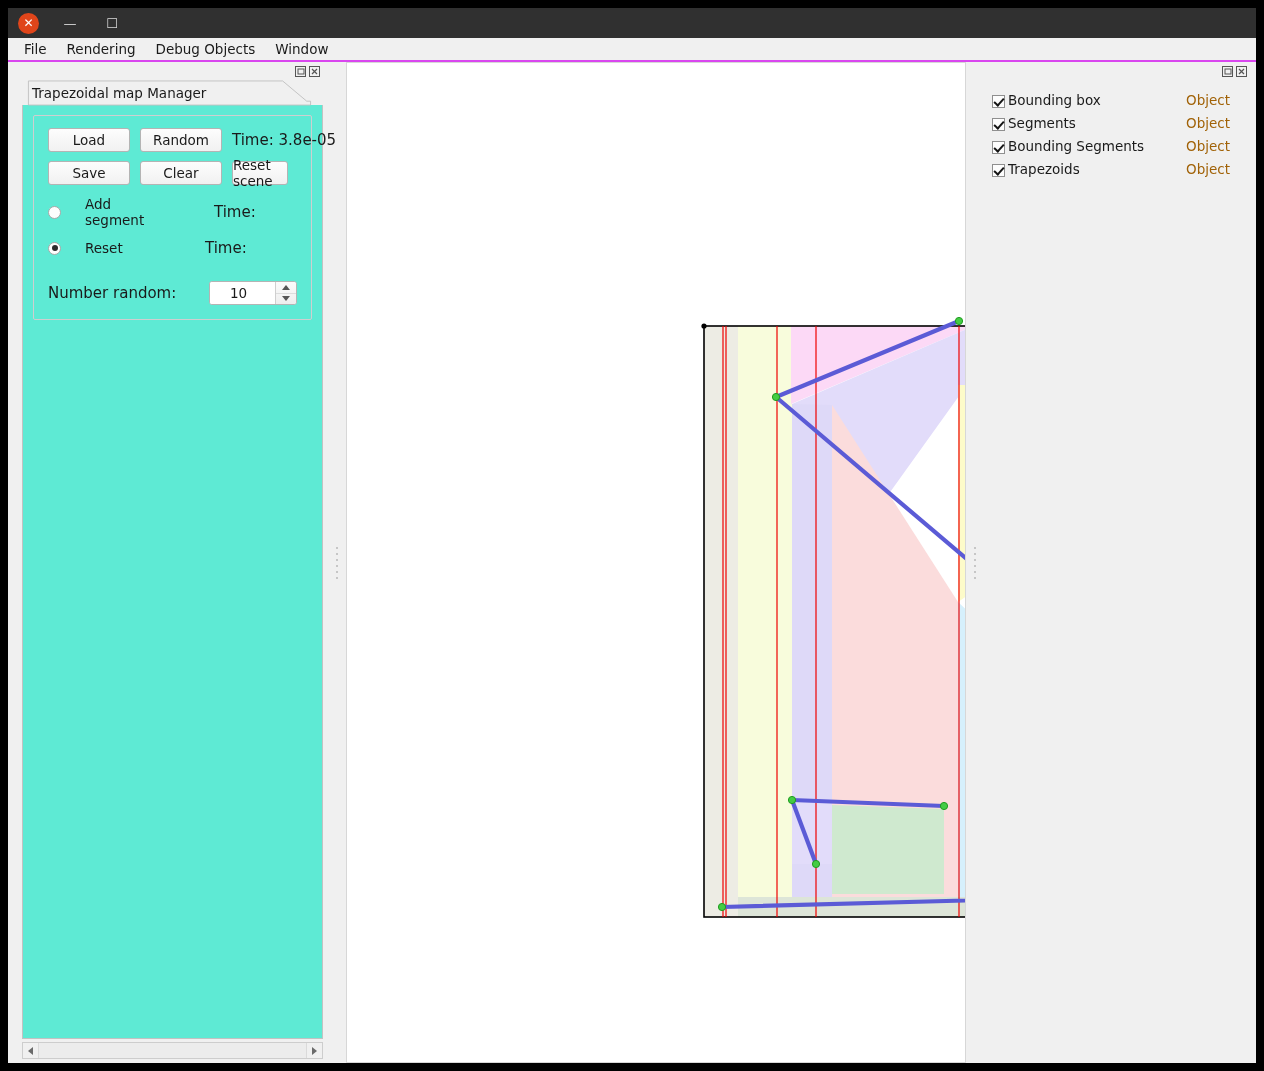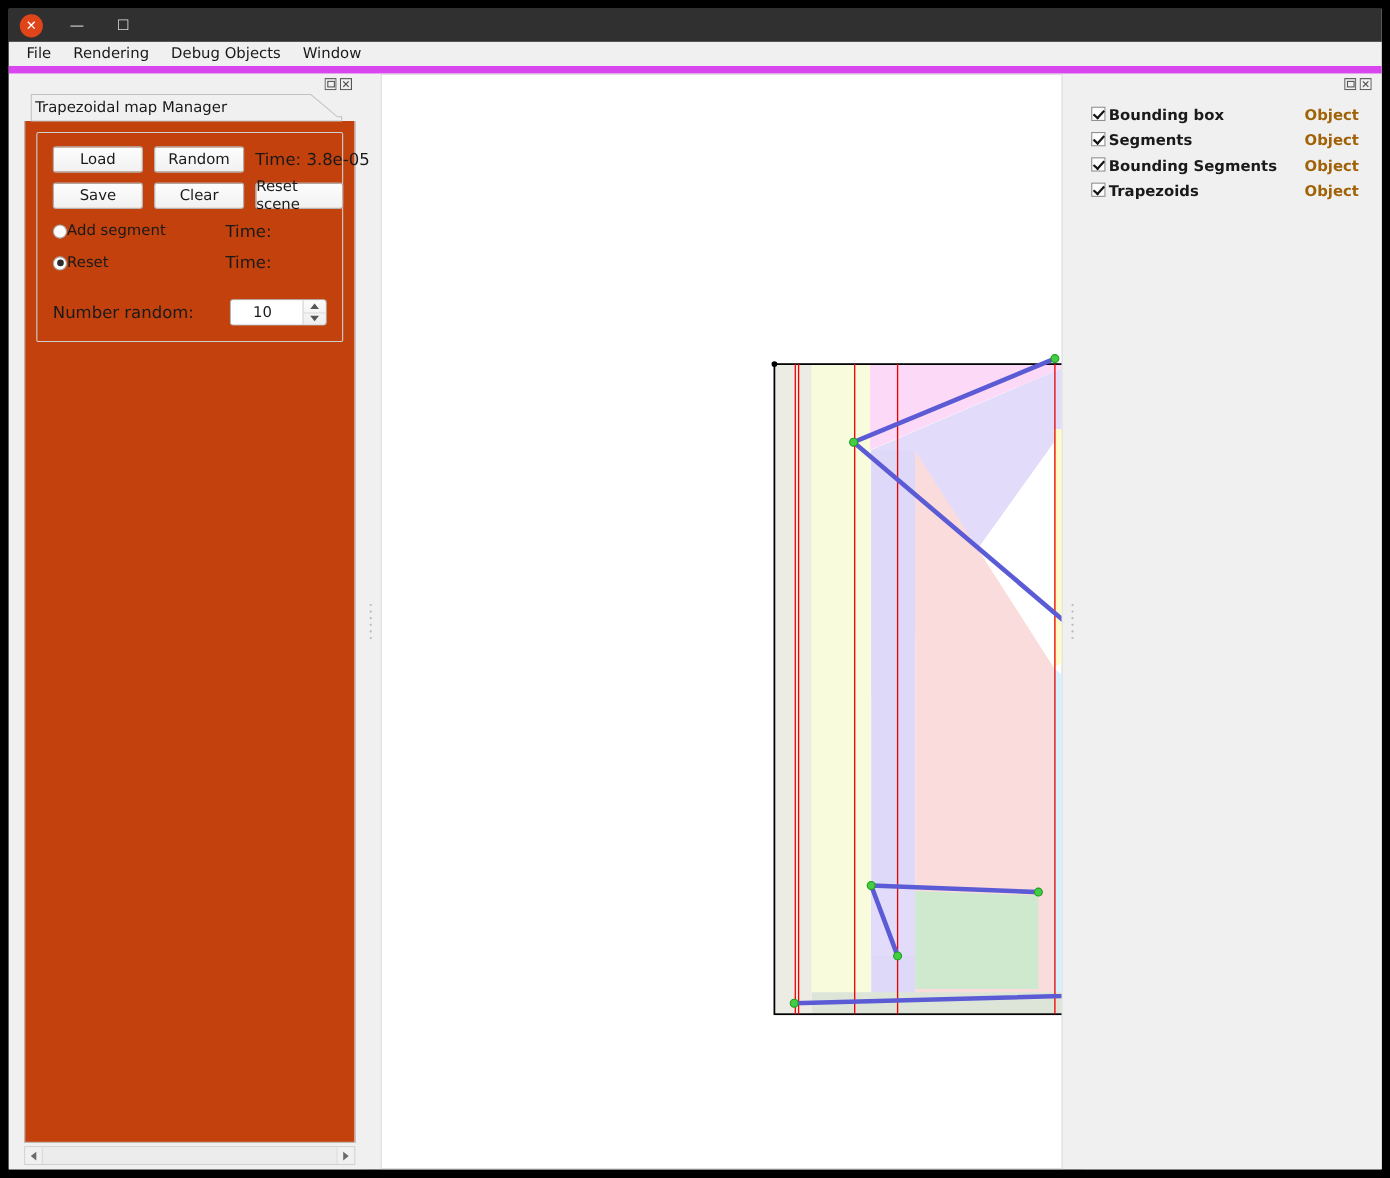--- a/index.html
+++ b/index.html
@@ -25,59 +25,59 @@
       color:#d9d9d9;font-size:13px;line-height:1;cursor:pointer;}
   .wb.close{background:#e0451a;border-radius:50%;width:21px;height:21px;color:#fff;font-size:12px;font-weight:bold;}
   .wtitle{
     position:absolute;left:0;right:0;text-align:center;
     font-weight:bold;font-size:13.5px;color:#ffffff;letter-spacing:.2px;
     pointer-events:none;
   }
   
   .menubar{
     height:22px;flex:0 0 22px;background:#f0f0f0;display:flex;align-items:center;
-    padding-left:7px;gap:2px;border-bottom:7px solid #d946ef;
+    padding-left:7px;gap:2px;border-bottom:2px solid #d946ef;
   }
   .menuitem{padding:2px 9px;font-size:13.5px;color:#1a1a1a;cursor:default;border-radius:2px;}
   
   .body{flex:1;display:flex;background:#f0f0f0;position:relative;overflow:hidden;}
   
   .leftdock{
     width:320px;flex:0 0 320px;display:flex;flex-direction:column;
     background:#f0f0f0;padding:0 5px 0 14px;box-sizing:border-box;
   }
   .dockhdr{height:18px;display:flex;justify-content:flex-end;align-items:center;gap:3px;padding-right:3px;}
   .dockbtn{width:11px;height:11px;position:relative;cursor:pointer;}
   .dockbtn svg{display:block;}
   .tabstrip{position:relative;height:26px;}
   .tabshape{
     position:absolute;left:0;top:0;width:295px;height:26px;
   }
   .tablabel{
     position:absolute;left:10px;top:5px;font-size:13.5px;color:#1a1a1a;white-space:nowrap;
   }
   .tabpanel{
-    flex:1;border:1px solid #c2c2c2;border-top:none;background:#c2410c;
+    flex:1;border:1px solid #c2c2c2;border-top:none;background:#5eead4;
     margin:0;box-sizing:border-box;padding:10px;display:flex;flex-direction:column;
     margin-top:-1px;
   }
   .groupbox{
     border:1px solid #cfcfcf;border-radius:2px;padding:12px 14px 14px 14px;
     display:flex;flex-direction:column;gap:9px;
   }
   .row{display:flex;align-items:center;gap:10px;}
   .btn{
     flex:0 0 auto;width:82px;height:24px;border:1px solid #b4b4b4;border-radius:3px;
     background:linear-gradient(#fdfdfd,#f1f1f1);
     font-family:inherit;font-size:13.5px;color:#1a1a1a;cursor:pointer;
     display:flex;align-items:center;justify-content:center;box-sizing:border-box;
   }
-  .btn.wide{width:80px;}
+  .btn.wide{width:56px;}
   .timelabel{font-size:15px;color:#1a1a1a;white-space:nowrap;}
-  .radiorow{display:flex;align-items:center;gap:0;margin-top:2px;}
+  .radiorow{display:flex;align-items:center;gap:24px;margin-top:2px;}
   .radio{
     width:13px;height:13px;border-radius:50%;border:1px solid #a8a8a8;
     background:#fdfdfd;box-sizing:border-box;display:flex;align-items:center;justify-content:center;
     flex:0 0 13px;cursor:pointer;
   }
   .radio .dot{width:6px;height:6px;border-radius:50%;background:#2b2b2b;display:none;}
   .radio.on .dot{display:block;}
   .radiolabel{font-size:13.5px;color:#1a1a1a;}
   .spacer{flex:1;}
   .spinwrap{
@@ -115,21 +115,21 @@
   .canvaswrap{
     flex:1;background:#ffffff;border:1px solid #d7d7d7;box-sizing:border-box;position:relative;overflow:hidden;
   }
   .canvaswrap svg{position:absolute;left:0;top:0;display:block;}
   
   .rightdock{
     width:272px;flex:0 0 272px;box-sizing:border-box;padding:0 6px 0 4px;
     display:flex;flex-direction:column;background:#f0f0f0;
   }
   .objlist{padding:12px 4px 0 4px;display:flex;flex-direction:column;gap:7px;}
-  .objrow{display:flex;align-items:flex-start;cursor:default;font-weight:bold;}
+  .objrow{display:flex;align-items:flex-end;cursor:default;}
   .cbox{
     width:13px;height:13px;border:1px solid #8f8f8f;background:#fdfdfd;box-sizing:border-box;
     position:relative;flex:0 0 13px;margin-right:3px;cursor:pointer;
   }
   .cbox.on::after{
     content:"";position:absolute;left:3px;top:0px;width:4px;height:8px;
     border:solid #151515;border-width:0 2px 2px 0;transform:rotate(42deg);
   }
   .objname{font-size:13.5px;color:#1a1a1a;flex:1;}
   .objtype{font-size:13.5px;color:#a16207;width:60px;}

